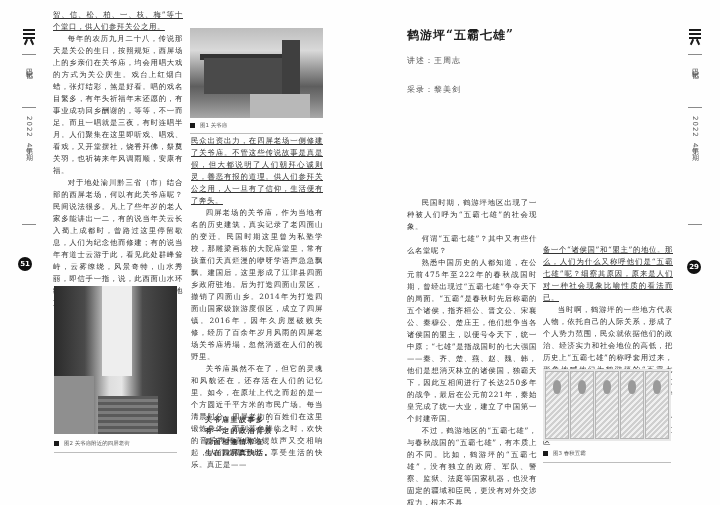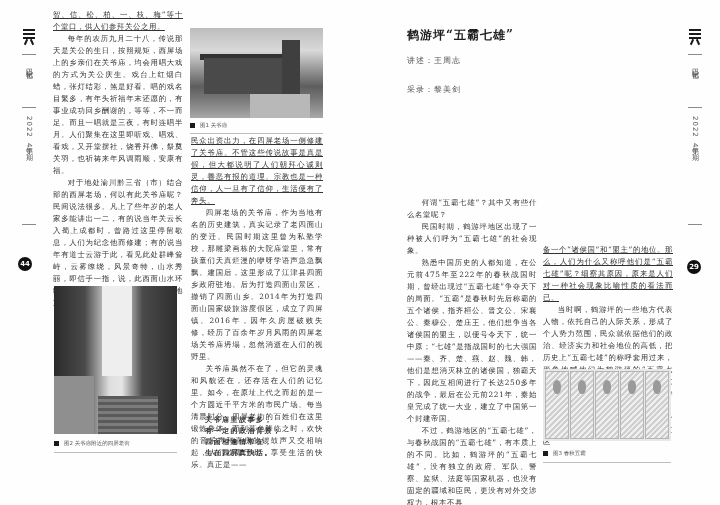--- a/index.html
+++ b/index.html
@@ -90,42 +90,42 @@
       <span class="leg l1"></span>
         <span class="leg l2"></span>
     </div>
     <div class="spine-rule"></div>
     <div class="spine-text t1">巴渝记忆</div>
     <div class="spine-rule"></div>
     <div class="spine-text t2">2022 年第4期</div>
     <div class="spine-gap"></div>
     <div class="spine-rule"></div>
   </div>
-  <div class="page-num pn-left">44</div>
+  <div class="page-num pn-left">51</div>
 
   <div class="col col-l1">
     <p class="noindent">智、信、松、柏、一、枝、梅”等十个堂口，供人们参拜关公之用。</p>
     <p>每年的农历九月二十八，传说那天是关公的生日，按照规矩，西屏场上的乡亲们在关爷庙，均会用唱大戏的方式为关公庆生。戏台上红烟白蜡，张灯结彩，煞是好看。唱的戏名目繁多，有年头祈福年末还愿的，有事业成功回乡酬谢的，等等，不一而足。而且一唱就是三夜，有时连唱半月。人们聚集在这里即听戏、唱戏、看戏，又开堂摆社，烧香拜佛，祭奠关羽，也祈祷来年风调雨顺，安康有福。</p>
     <p>对于地处渝川黔三省（市）结合部的西屏老场，何以有此关爷庙呢？民间说法很多。凡上了些年岁的老人家多能讲出一二，有的说当年关云长入蜀上成都时，曾路过这里停留歇息，人们为纪念他而修建；有的说当年有道士云游于此，看见此处群峰耸峙，云雾缭绕，风景奇特，山水秀丽，即信手一指，说，此西面山水环绕，景色怡人，实乃祭拜仙人之好地方也……话一出，即有当地</p>
   </div>
 
   <div class="photo photo-temple">
     <div class="roof2"></div>
       <div class="roof"></div>
       <div class="tower"></div>
       <div class="rubble"></div>
   </div>
   <div class="caption cap-temple">
     <span class="sq"></span>
     <span>图1 关爷庙</span>
   </div>
   <div class="cap-rule cr-temple"></div>
 
   <div class="col col-l2">
-    <p class="noindent">民众出资出力，在四屏老场一侧修建了关爷庙。不管这些传说故事是真是假，但大都说明了人们朝拜心诚则灵，善恶有报的道理。宗教也是一种信仰，人一旦有了信仰，生活便有了奔头。</p>
+    <p class="noindent">民众出资出力，在四屏老场一侧修建了关爷庙。不管这些传说故事是真是假，但大都说明了人们朝拜心诚则灵，善恶有报的道理。供人们参拜关公之用，人一旦有了信仰，生活便有了奔头。</p>
     <p>四屏老场的关爷庙，作为当地有名的历史建筑，真实记录了老四面山的变迁。民国时期这里曾为私塾学校，那雕梁画栋的大院庙堂里，常有孩童们天真烂漫的咿呀学语声急急飘飘。建国后，这里形成了江津县四面乡政府驻地。后为打造四面山景区，撤销了四面山乡。2014年为打造四面山国家级旅游度假区，成立了四屏镇。2016年，因年久房屋破败失修，经历了百余年岁月风雨的四屏老场关爷庙坍塌，忽然消逝在人们的视野里。</p>
     <p>关爷庙虽然不在了，但它的灵魂和风貌还在，还存活在人们的记忆里。如今，在原址上代之而起的是一个方圆近千平方米的市民广场。每当清晨时分，四屏老街的百姓们在这里锻炼身体，而到暮色降临之时，欢快的音乐声和喜庆的锣鼓声又交相响起，人们欢聚于此，享受生活的快乐。真正是——</p>
   </div>
 
   <div class="poem">
     <div>关爷庙里故事多，</div>
     <div>有一定的政治背景；</div>
     <div>四面相逢情常在，</div>
     <div>生在四屏真快活。</div>
   </div>
@@ -142,22 +142,22 @@
   <div class="cap-rule cr-street"></div>
 </div>
 
 <div class="page page-right"></div>
 
 <div class="title">鹤游坪“五霸七雄”</div>
 <div class="byline by1">讲述：王周志</div>
 <div class="byline by2">采录：黎美剑</div>
 
 <div class="col col-r1">
+  <p>民国时期，鹤游坪地区出现了一种被人们呼为“五霸七雄”的社会现象。</p>
   <p>何谓“五霸七雄”？其中又有些什么名堂呢？</p>
-  <p>民国时期，鹤游坪地区出现了一种被人们呼为“五霸七雄”的社会现象。</p>
   <p>熟悉中国历史的人都知道，在公元前475年至222年的春秋战国时期，曾经出现过“五霸七雄”争夺天下的局面。“五霸”是春秋时先后称霸的五个诸侯，指齐桓公、晋文公、宋襄公、秦穆公、楚庄王，他们想争当各诸侯国的盟主，以便号令天下，统一中原；“七雄”是指战国时的七大强国——秦、齐、楚、燕、赵、魏、韩，他们是想消灭林立的诸侯国，独霸天下，因此互相间进行了长达250多年的战争，最后在公元前221年，秦始皇完成了统一大业，建立了中国第一个封建帝国。</p>
   <p>不过，鹤游地区的“五霸七雄”，与春秋战国的“五霸七雄”，有本质上的不同。比如，鹤游坪的“五霸七雄”，没有独立的政府、军队、警察、监狱、法庭等国家机器，也没有固定的疆域和臣民，更没有对外交涉权力，根本不具</p>
 </div>
 
 <div class="col col-r2">
   <p class="noindent">备一个“诸侯国”和“盟主”的地位。那么，人们为什么又称呼他们是“五霸七雄”呢？细察其原因，原来是人们对一种社会现象比喻性质的看法而已。</p>
   <p>当时啊，鹤游坪的一些地方代表人物，依托自己的人际关系，形成了个人势力范围，民众就依据他们的政治、经济实力和社会地位的高低，把历史上“五霸七雄”的称呼套用过来，形象地喊他们为鹤游坪的“五霸七雄”，用我们老百姓的眼光来看，这些“五霸七雄”都有着与众不同的特点，归纳起来，大致有三个方面：</p>
   <p>第一呢，有一定的政治背景。一般来说，这些代表人物本人都担任过区</p>
 </div>
 

